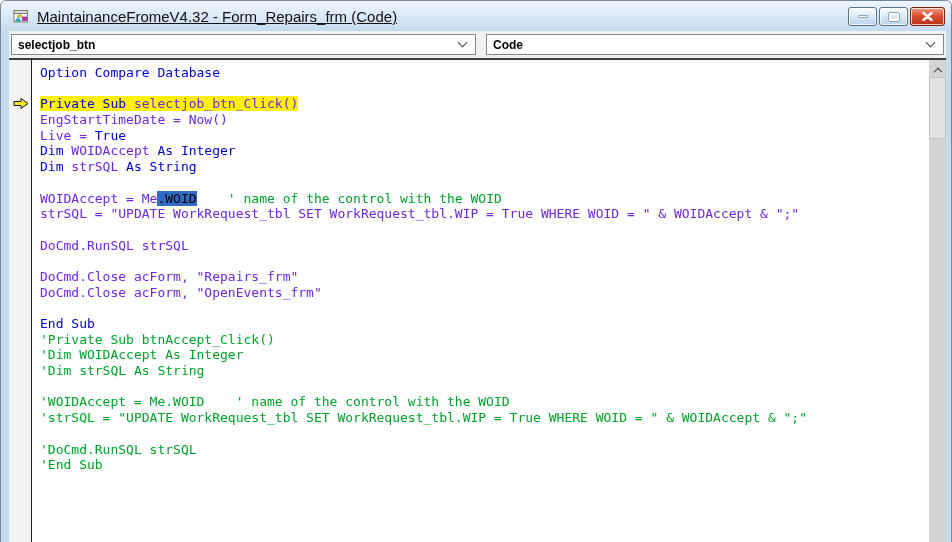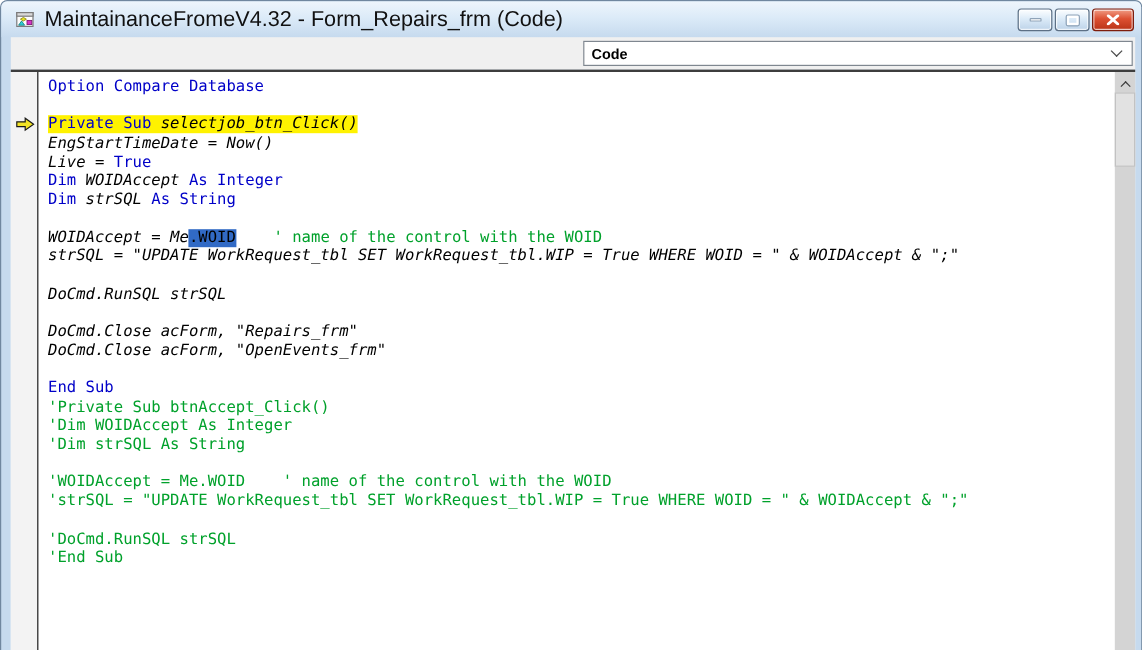--- a/index.html
+++ b/index.html
@@ -11,21 +11,21 @@
   
   .window { position:absolute; inset:0; background:#c6daee;
             border:1px solid #70879f; border-bottom:none;
             border-radius:6px 6px 0 0; overflow:hidden; }
 
   
   .titlebar { position:absolute; top:0; left:0; right:0; height:30px;
               background:linear-gradient(#eef5fc,#dcebf8 45%,#c6daee);
               display:flex; align-items:center; padding:0 6px 0 12px; }
   .title-icon { width:17px; height:16px; margin-right:7px; flex:0 0 auto; }
-  .title-text { font-size:18px; color:#111; white-space:nowrap; padding-top:1px; }
+  .title-text { font-size:15px; color:#111; white-space:nowrap; padding-top:1px;text-decoration:underline; }
 
   .win-buttons { margin-left:auto; display:flex; gap:2px; padding-top:1px; }
   .wbtn { width:29px; height:19px; border:1px solid #5d7085; border-radius:3px;
           background:linear-gradient(#fdfeff,#dcebf8 45%,#bdd3e9);
           box-shadow:inset 0 0 0 1px rgba(255,255,255,.75);
           display:flex; align-items:center; justify-content:center; cursor:default; }
   .wbtn.close { width:35px;
           background:linear-gradient(#f09d85,#dd5032 45%,#b93317);
           border-color:#7e1d0c; }
   .glyph-min { width:10px; height:3px; background:#fff; border:1px solid #8fa3b8;
@@ -54,21 +54,21 @@
   .exec-arrow { position:absolute; left:4px; width:16px; height:13px; }
 
   .code-scroll { position:absolute; left:24px; right:17px; top:0; bottom:0;
                  overflow:hidden; }
   .code-lines { font-family:"DejaVu Sans Mono","Liberation Mono",monospace;
                 font-size:13px; line-height:15.7px; padding:5px 3px 0 7px;
                 white-space:pre; }
   .line { height:15.7px; }
   .line-content.hl { background:var(--exec-highlight); }
   .seg-k { color:var(--keyword); }
-  .seg-n { color:#000000;font-style:italic; }
+  .seg-n { color:#6d28d9; }
   .seg-c { color:var(--comment); }
   .seg-s { color:#000000; background:var(--selection); }
 
   
   .vscroll { position:absolute; right:0; top:0; bottom:0; width:17px;
              background:#d4d4d4; }
   .scroll-btn { height:17px; display:flex; align-items:center; justify-content:center; }
   .chev-up { width:6px; height:6px; border-left:1.6px solid #3c3c3c;
              border-top:1.6px solid #3c3c3c; transform:rotate(45deg) translate(2px,2px); }
   .vthumb { position:absolute; top:17px; left:0; right:0; height:62px;
@@ -98,20 +98,24 @@
         </div>
         <div class="wbtn close">
           <svg width="11" height="9" viewBox="0 0 11 9">
             <path d="M1.5 1 L9.5 8 M9.5 1 L1.5 8" stroke="#fff" stroke-width="2.4" stroke-linecap="round"></path>
           </svg>
         </div>
       </div>
     </div>
 
     <div class="combo-row">
+      <div class="combo object">
+        <span class="combo-value">selectjob_btn</span>
+        <span class="chev"></span>
+      </div>
       <div class="combo proc">
         <span class="combo-value">Code</span>
         <span class="chev"></span>
       </div>
     </div>
 
     <div class="code-pane">
       <div class="gutter">
         <svg id="exec-arrow" class="exec-arrow" viewBox="0 0 16 13" style="top: 37.4px;">
           <path d="M1 4.5 H8 V1.5 L15 6.5 L8 11.5 V8.5 H1 Z" fill="#F2E326" stroke="#1a1a1a" stroke-width="1"></path>

